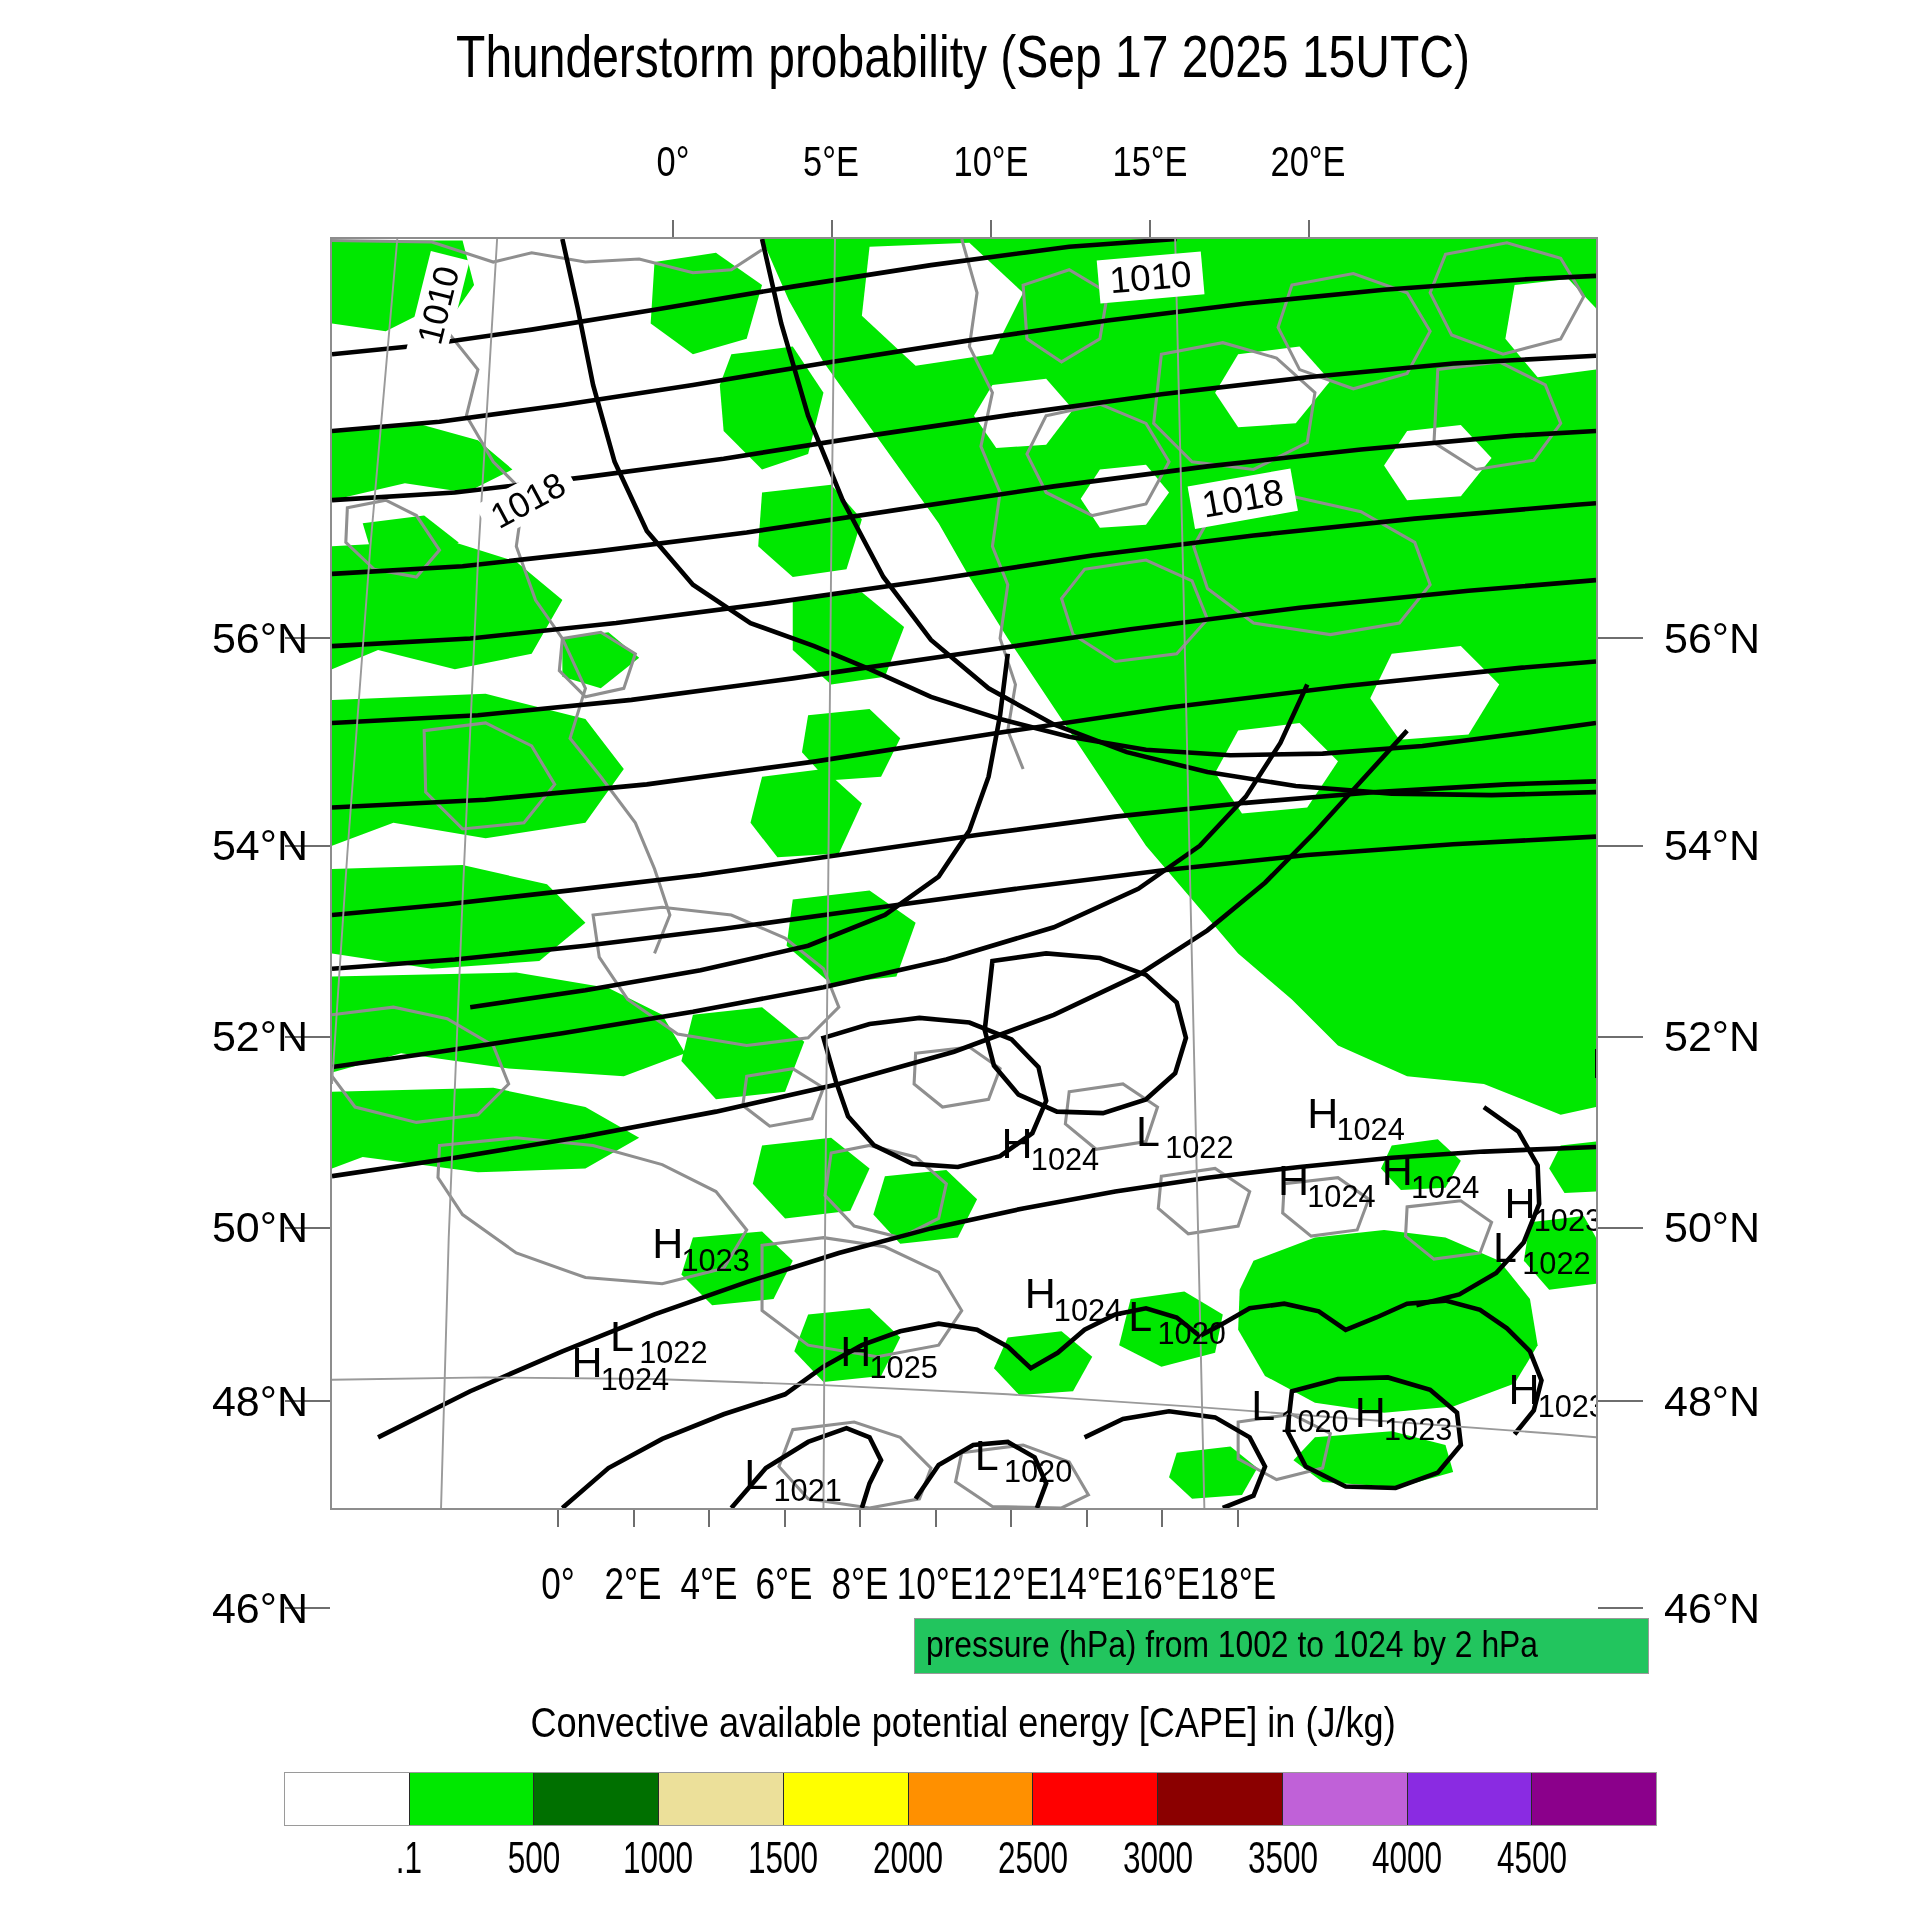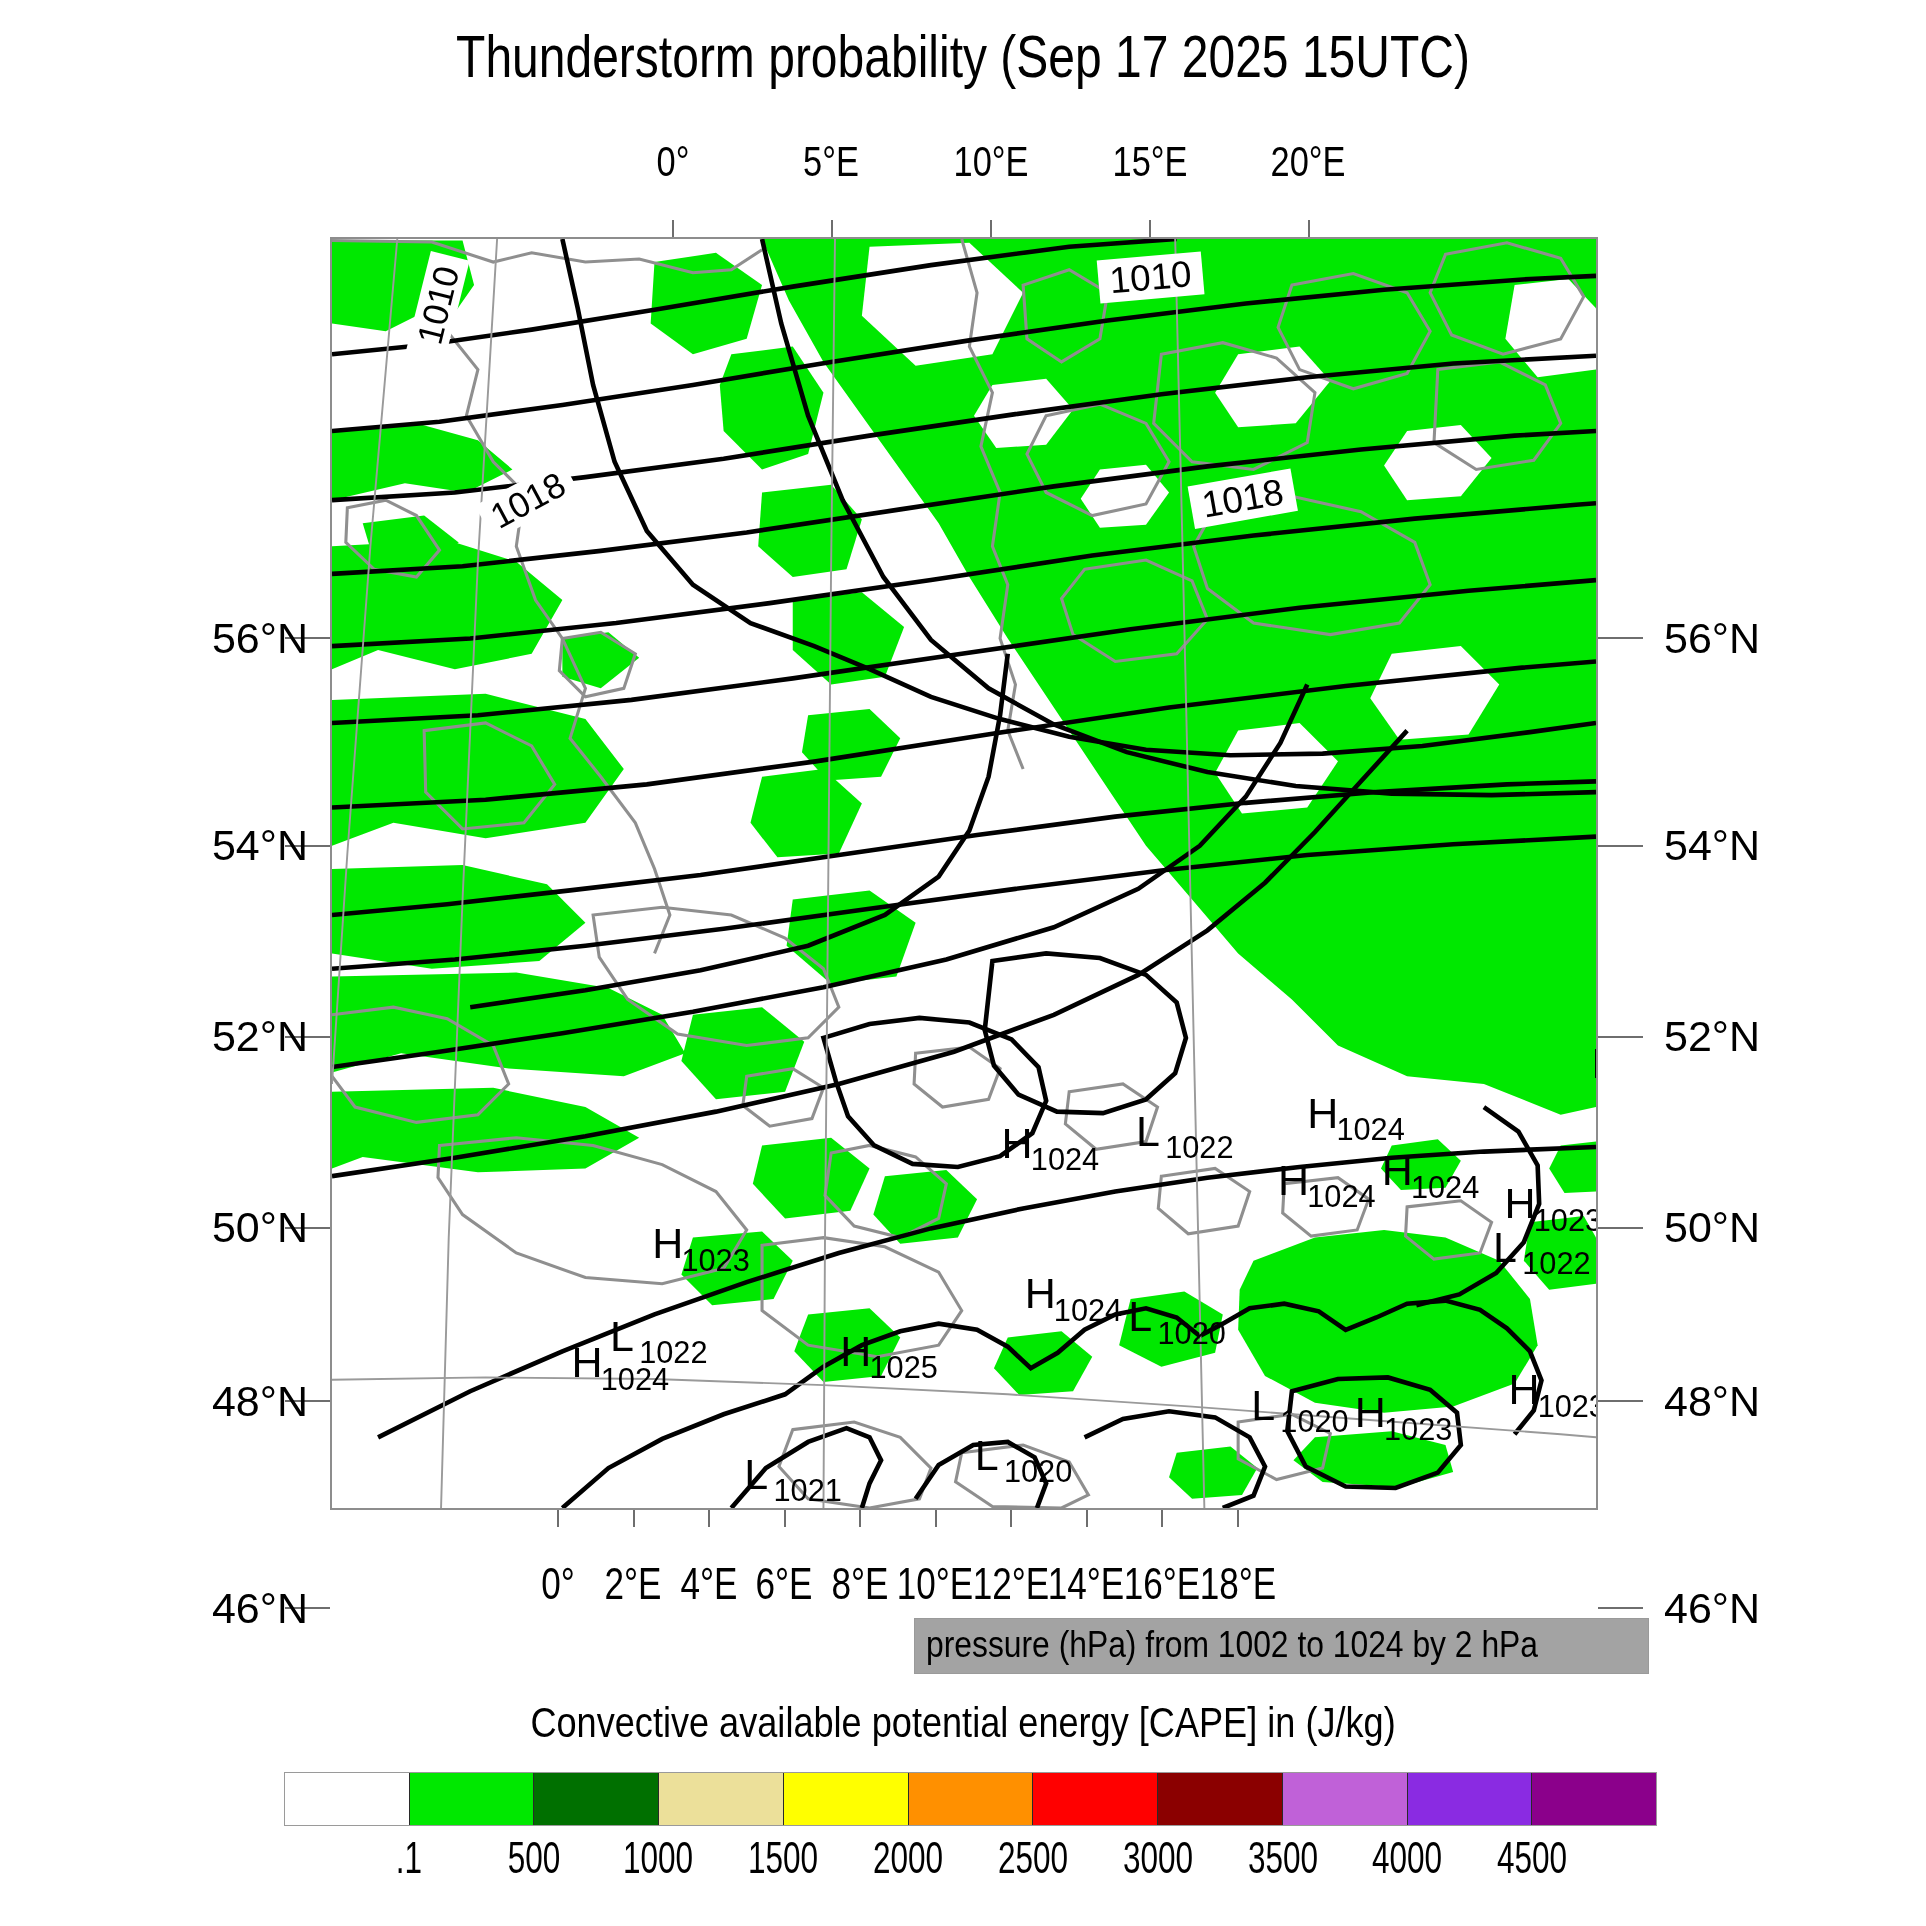--- a/index.html
+++ b/index.html
@@ -24,21 +24,21 @@
   .toplab{font-size:43px; transform:translateX(-50%) scaleX(0.80); transform-origin:50% 50%;}
   .botlab{font-size:45px; transform:translateX(-50%) scaleX(0.78); transform-origin:50% 50%;}
   .leftlab{font-size:43px; transform:translateY(-50%); text-align:right;}
   .rightlab{font-size:43px; transform:translateY(-50%); text-align:left;}
 
   .tick{position:absolute;background:#6e6e6e;}
 
   
   #pnote{
     position:absolute; left:914px; top:1618px;
-    border:1.5px solid #9a9a9a; background:#a3a3a3; padding:4.6px 10.8px 7.7px 10.8px;
+    border:1.5px solid #9a9a9a; background:#22c55e; padding:4.6px 10.8px 7.7px 10.8px;
     font-size:37px; font-family:"Liberation Sans",sans-serif; white-space:nowrap;
   }
   #pnote span{display:inline-block;transform:scaleX(0.86);transform-origin:0 50%;}
 
   
   #capecap{
     position:absolute; left:0; top:1698px; width:1926px; text-align:center;
     font-size:43px; font-family:"Liberation Sans",sans-serif; white-space:nowrap;
   }
   #capecap span{display:inline-block;transform:scaleX(0.84);transform-origin:50% 50%;}

